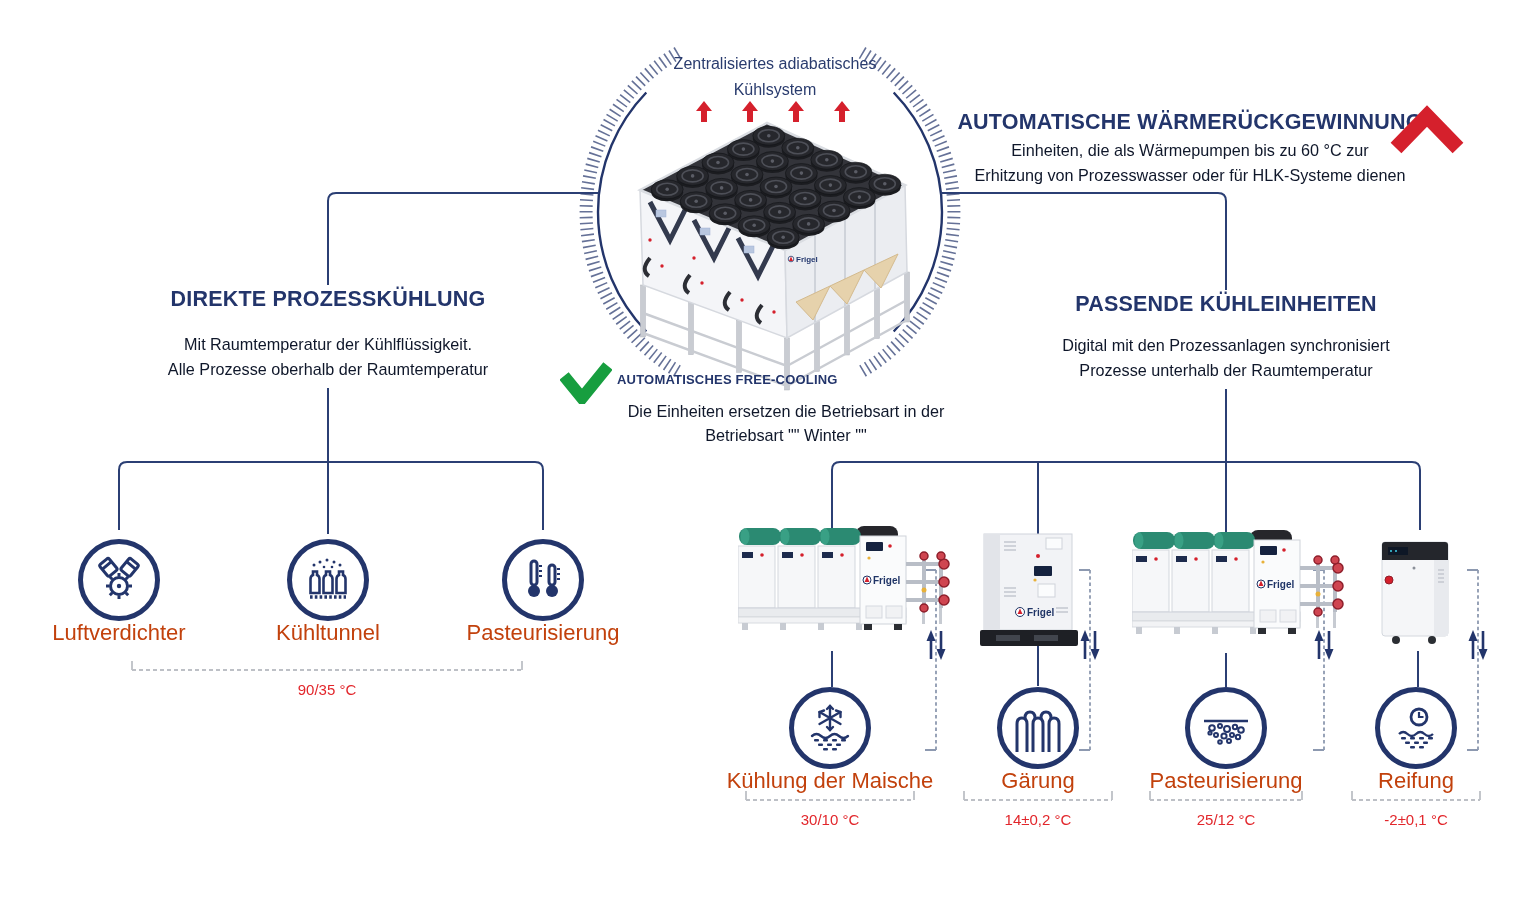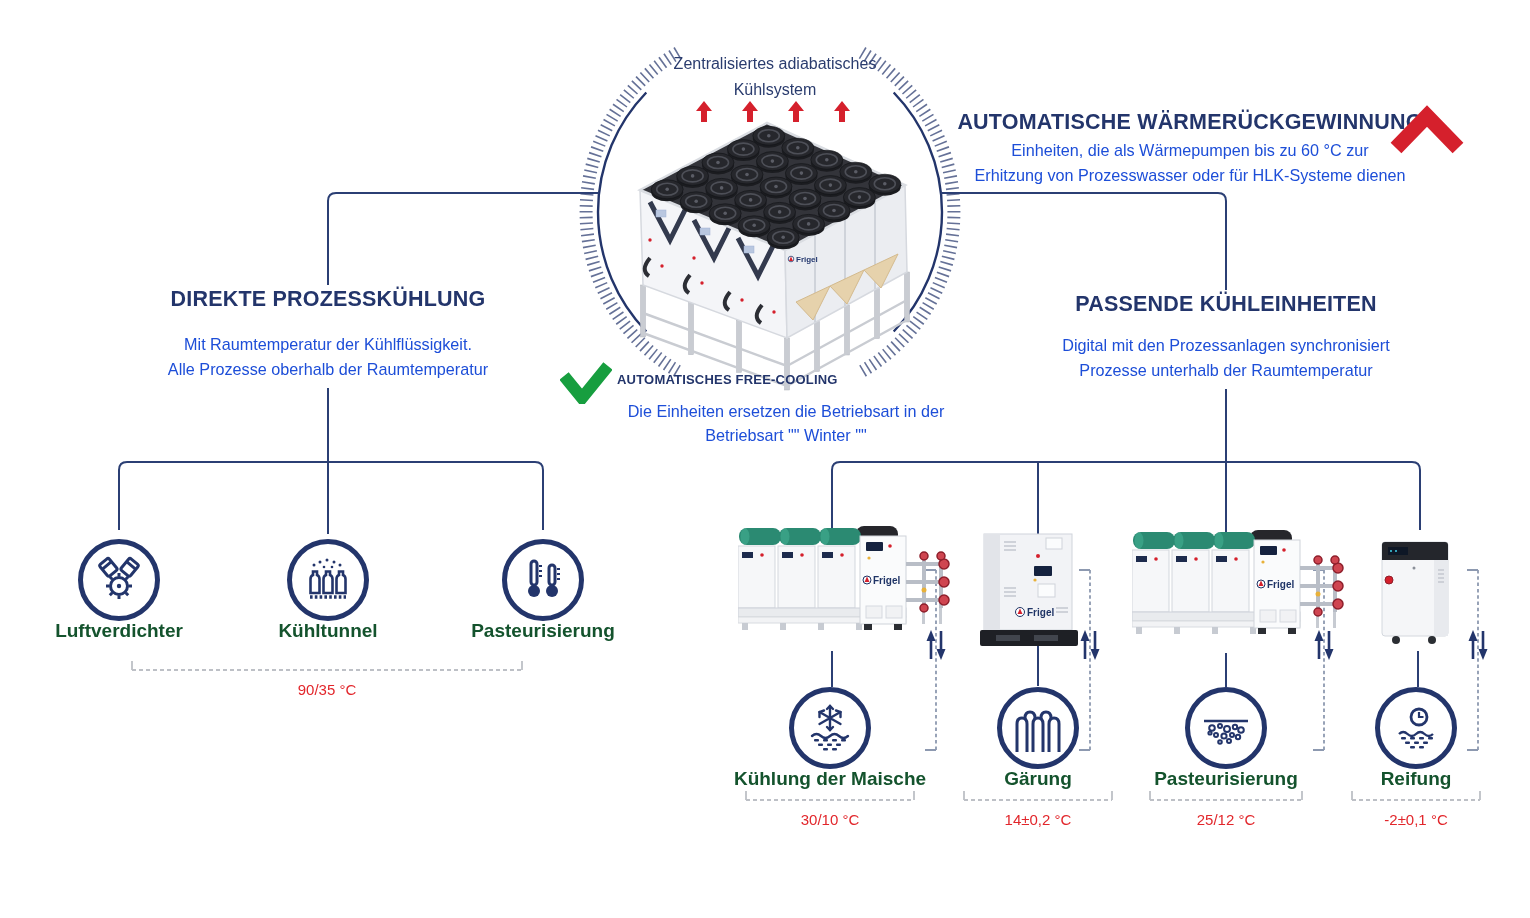--- a/index.html
+++ b/index.html
@@ -1,23 +1,23 @@
 <!DOCTYPE html>
 <html><head>
 <meta charset="utf-8">
 <style>
   html,body{margin:0;padding:0;background:#fff;}
   #stage{position:relative;width:1530px;height:918px;background:#fff;overflow:hidden;
          font-family:"Liberation Sans","DejaVu Sans",sans-serif;}
   .abs{position:absolute;}
   .center{text-align:center;}
   .title{font-size:21.5px;font-weight:bold;color:#23356b;letter-spacing:.2px;}
-  .desc{font-size:16.2px;color:#1d4ed8;line-height:25px;}
+  .desc{font-size:16.2px;color:#0f172a;line-height:25px;}
   .toplabel{font-size:16px;color:#2a3c6e;line-height:26px;}
-  .itemlabel{font-size:19px;font-weight:bold;color:#14532d;white-space:nowrap;transform:translateX(-50%);}
+  .itemlabel{font-size:22px;font-weight:normal;color:#c2410c;white-space:nowrap;transform:translateX(-50%);}
   .temp{font-size:15px;color:#e2262b;white-space:nowrap;transform:translateX(-50%);}
   .pcircle{width:82px;height:82px;border:5px solid #23356b;border-radius:50%;box-sizing:border-box;
            display:flex;align-items:center;justify-content:center;background:#fff;position:absolute;z-index:2;}
   .whitebg{background:#fff;}
   .z1{z-index:1}.z2{z-index:2}.z3{z-index:3}
 </style>
 </head>
 <body>
 
 <div id="stage">

